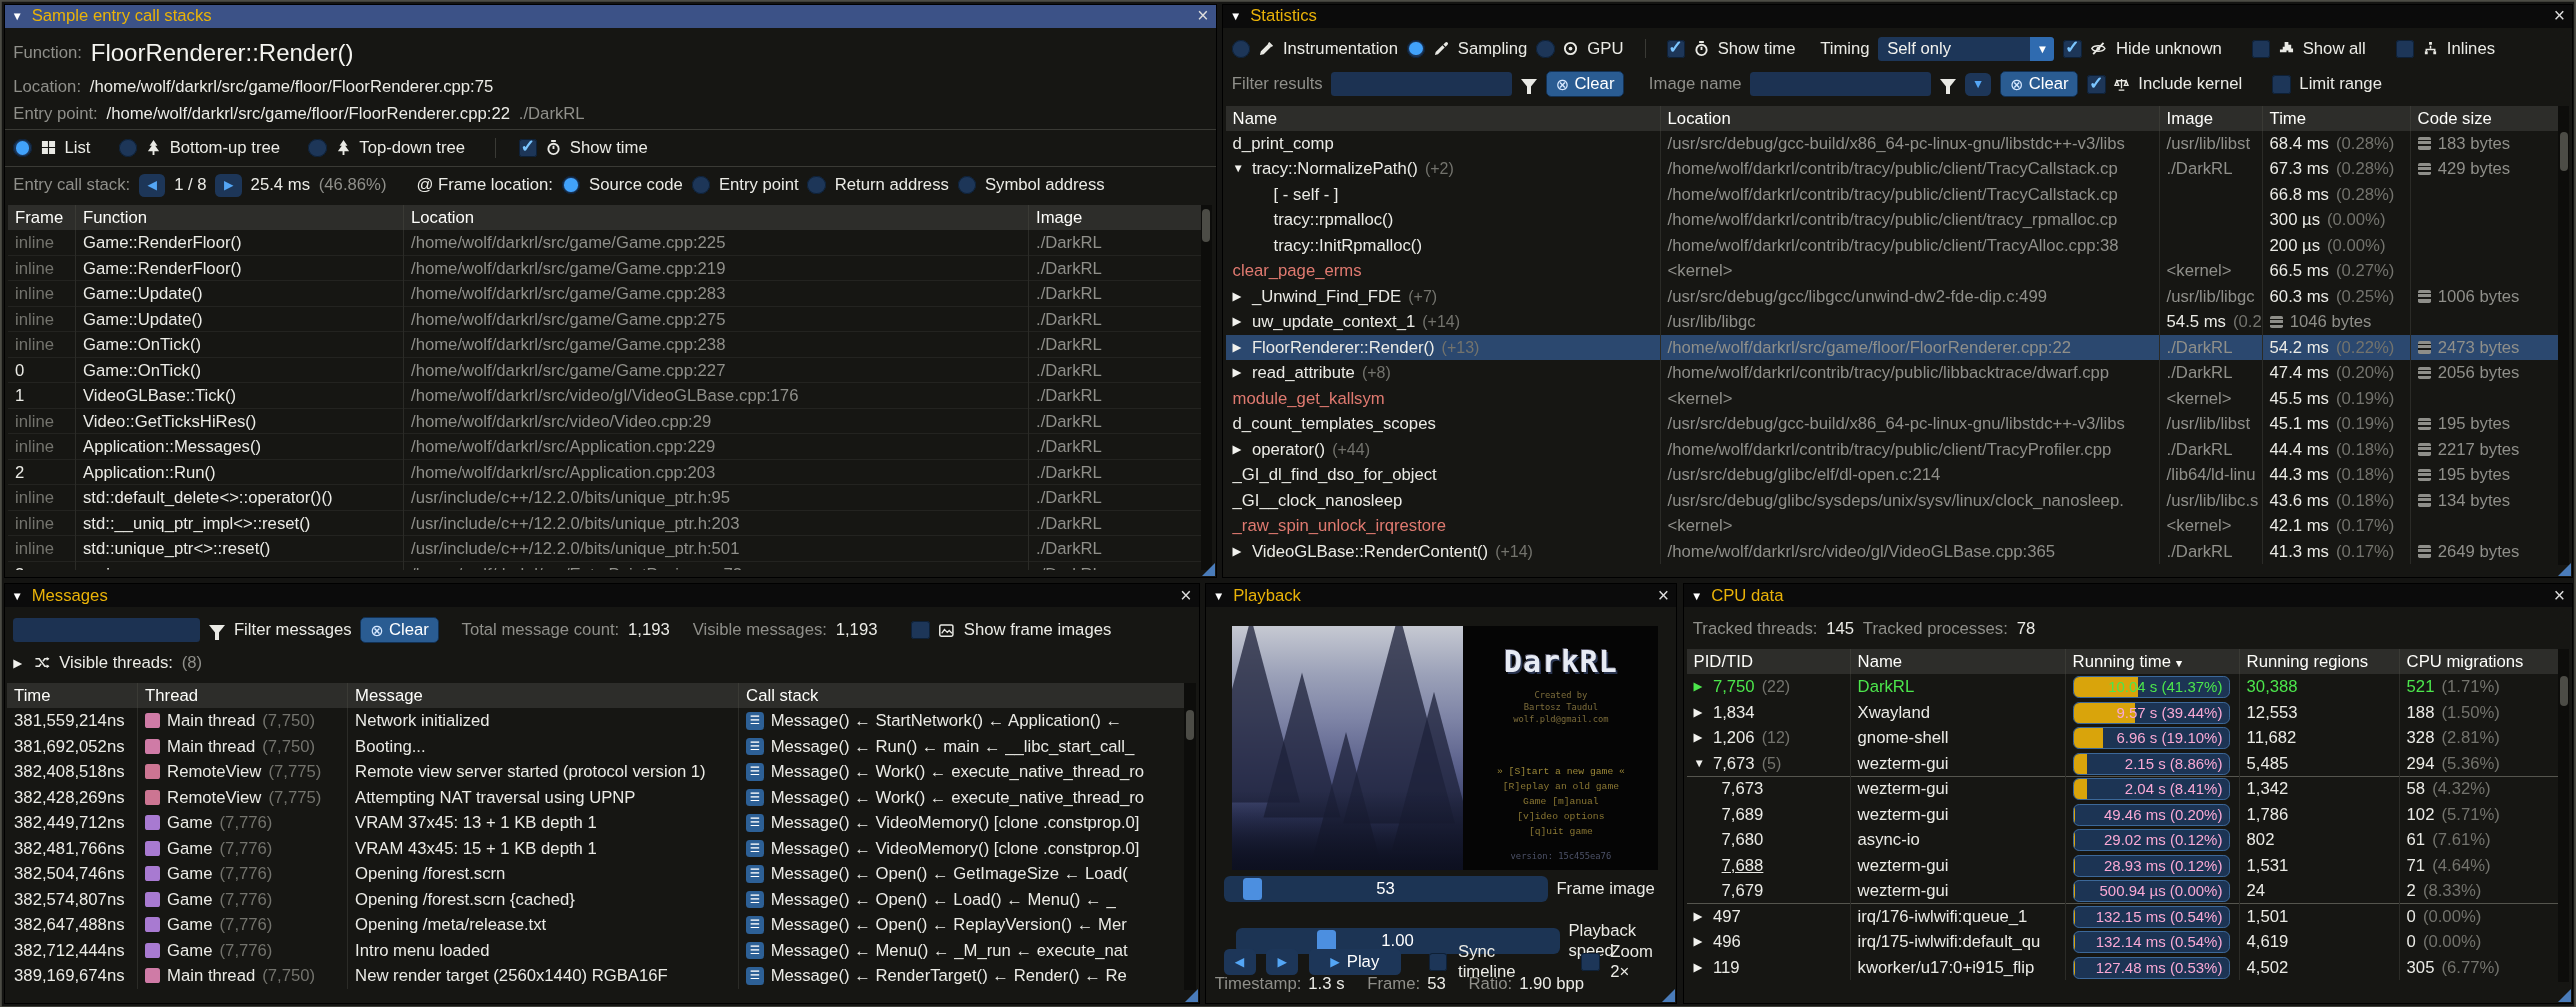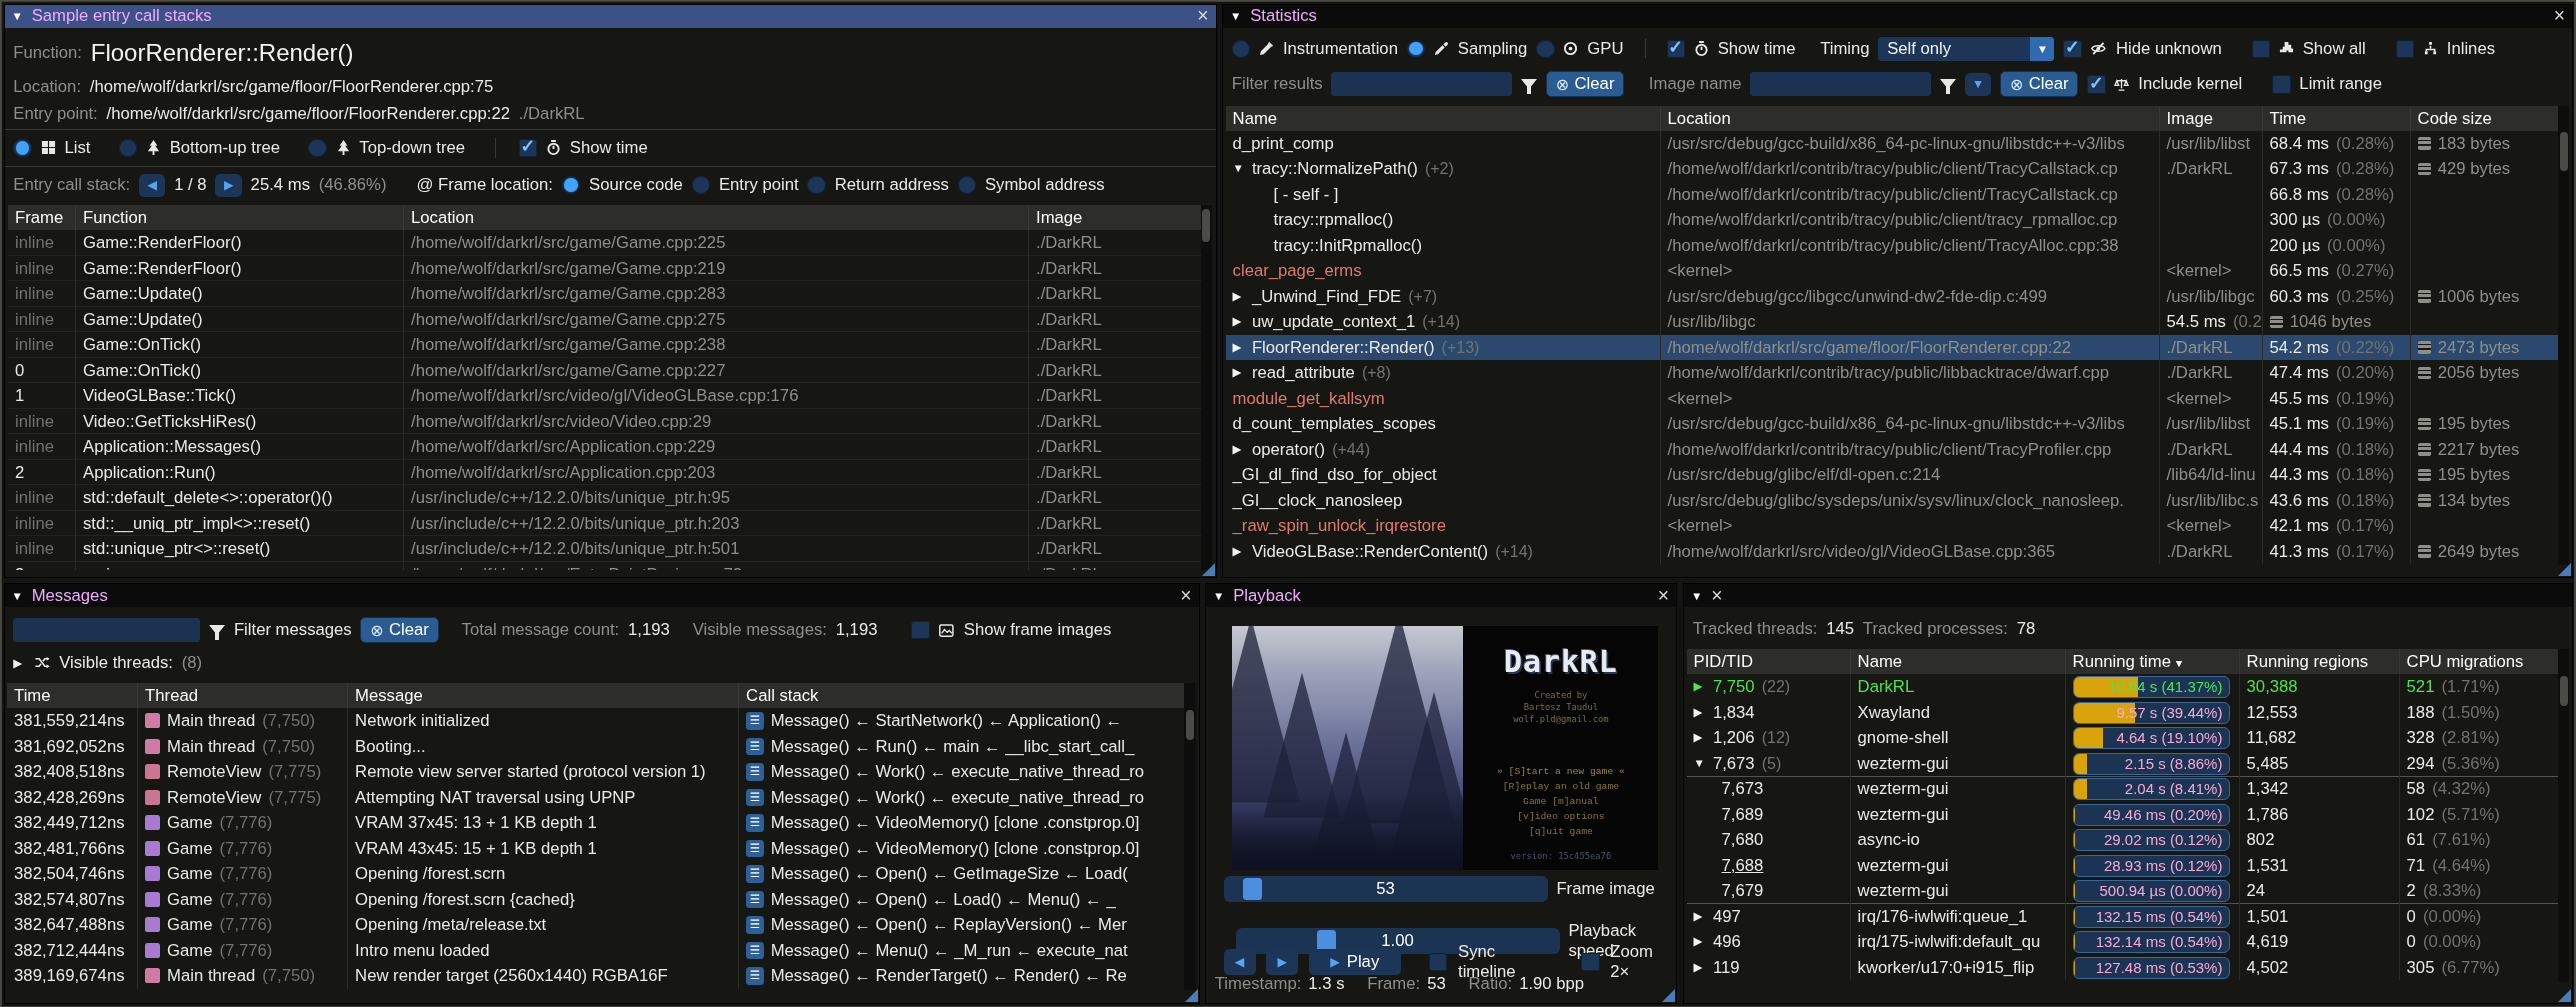--- a/index.html
+++ b/index.html
@@ -1,21 +1,21 @@
 <!DOCTYPE html>
 <html style="font-size:14px"><head>
 <meta charset="utf-8">
 <style>
   html,body{margin:0;padding:0;background:#141412;}
   body{font-family:"Liberation Sans",sans-serif;font-size:16.7px;color:#ebebe6;width:2576px;height:1008px;overflow:hidden;}
   #page{position:relative;width:2576px;height:1008px;box-shadow:inset 0 0 0 1.8px #4c4c45;background:#141412;}
   .panel{position:absolute;background:#161613;border:0.9px solid #000;box-sizing:border-box;overflow:hidden;}
   .titlebar{height:23px;display:flex;align-items:center;background:#0b0b0b;padding:0 7px;gap:8.8px;}
   .titlebar.focused{background:#3c5287;}
-  .titlebar .ttl{flex:1;color:#f0abfc;}
+  .titlebar .ttl{flex:1;color:#eab308;}
   .collapse{color:#fff;font-size:11.5px;cursor:pointer;}
   .closex{color:#ddd;font-size:19.4px;line-height:17.6px;}
   .gray{color:#8f8f8a;} .dim{color:#73736d;} .red{color:#e07a70;}
   .row{display:flex;align-items:center;gap:8.8px;padding:0 8.8px;}
   .hsep{height:0.9px;background:#3a3a35;margin:5.3px 0;}
   .vsep{width:0.9px;height:19.4px;background:#3a3a35;}
   .funcname{font-size:24px;color:#f4f4f0;}
   
   .radio{width:18.5px;height:18.5px;border-radius:50%;background:#1d3658;box-shadow:inset 0 0 0 0.9px #0e2036;position:relative;flex:none;}
   .radio.sel::after{content:'';position:absolute;inset:2.6px;border-radius:50%;background:#41a2fb;}
@@ -881,20 +881,21 @@
       <span style="width:8.8px"></span>
       <span class="gray">Ratio:</span>
       <span>1.90 bpp</span>
     </div>
     <div class="grip"></div>
   </section>
 
   <section class="panel" style="left:1683px;top:583px;width:890px;height:421px">
     <div class="titlebar">
       <span class="collapse">▼</span>
+      <span class="ttl">CPU data</span>
       <span class="closex">×</span>
     </div>
     <div class="row" style="margin-top:10.6px;height:23px">
       <span class="gray">Tracked threads:</span>
       <span>145</span>
       <span class="gray">Tracked processes:</span>
       <span>78</span>
     </div>
     <div style="position:relative;margin:8.8px 2.6px 0 2.6px;">
       <div class="thead cpu-grid" id="cpu-head">
@@ -945,21 +946,21 @@
           <div class="trow cpu-grid">
             <div>
               <span class="arrow">▶</span>
               <span>1,206</span>
               <span class="dim cnt">(12)</span>
             </div>
             <div>gnome-shell</div>
             <div>
               <span class="barwrap">
                 <span class="barfill" style="width: 19.1%;"></span>
-                <span class="blabel">4.64 s (19.10%)</span>
+                <span class="blabel">6.96 s (19.10%)</span>
               </span>
             </div>
             <div>11,682</div>
             <div>
               <span>328</span>
               <span class="dim">(2.81%)</span>
             </div>
           </div>
           <div class="trow cpu-grid">
             <div>

